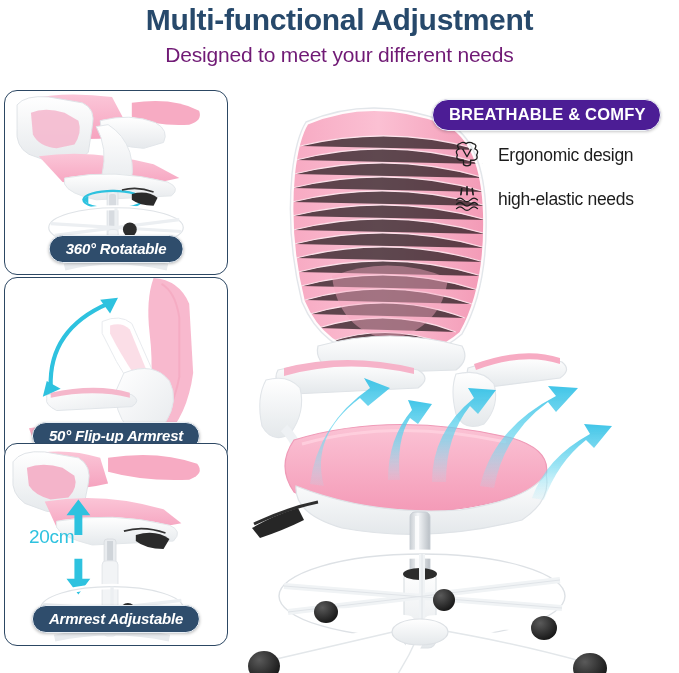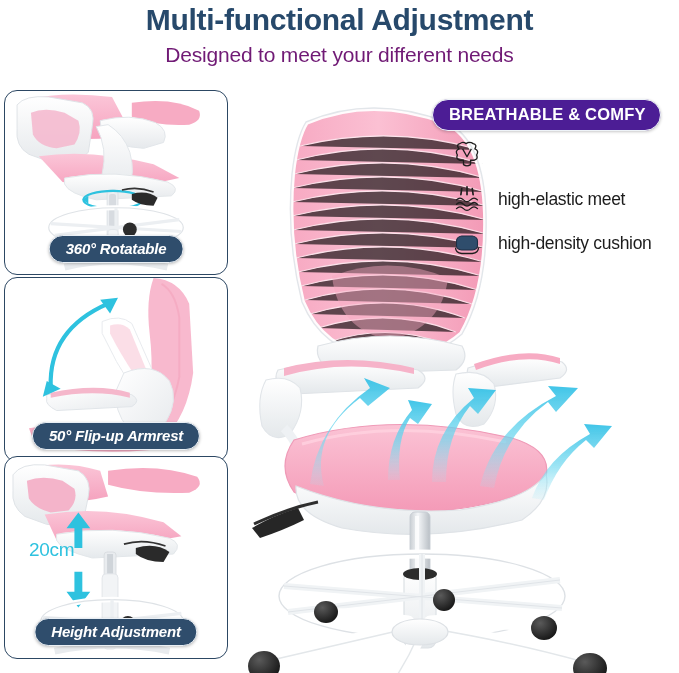--- a/index.html
+++ b/index.html
@@ -30,21 +30,21 @@
   
   .panel {
     position: absolute; left: 4px; width: 224px;
     border: 1.6px solid #2c4763;
     border-radius: 13px;
     background: #ffffff;
     overflow: hidden;
   }
   #panel-1 { top: 90px;  height: 185px; }
   #panel-2 { top: 277px; height: 185px; }
-  #panel-3 { top: 456px; height: 203px; }
+  #panel-3 { top: 443px; height: 203px; }
 
   .panel-art { position: absolute; left: 0; top: 0; width: 100%; height: 100%; }
 
   .badge {
     position: absolute; left: 50%; transform: translateX(-50%);
     background: #2f4d6c;
     border: 1.5px solid #e8eef4;
     border-radius: 15px;
     color: #ffffff;
     font-style: italic;
@@ -233,21 +233,21 @@
       </g>
 
       <ellipse cx="108" cy="166" rx="72" ry="22" fill="none" stroke="#ffffff" stroke-width="5.5"></ellipse>
       <ellipse cx="108" cy="166" rx="72" ry="22" fill="none" stroke="#dee2e6" stroke-width="1.2"></ellipse>
       <path d="M38 162 L178 172 M40 174 L178 158 M108 144 L108 188" stroke="#eceff2" stroke-width="3.4" fill="none"></path>
       <circle cx="124" cy="168" r="7.5" fill="#2c2c2c"></circle>
       <rect x="100" y="168" width="12" height="26" rx="3" fill="#f3f5f7" stroke="#e0e4e8" stroke-width="0.8"></rect>
       <path d="M50 196 Q108 184 166 196" stroke="#e8ebee" stroke-width="7" fill="none"></path>
     </svg>
     <div class="cyan-label" style="left:24px; top:82px;">20cm</div>
-    <div class="badge" id="badge-3">Height Adjustment</div>
+    <div class="badge" id="badge-3">Armrest Adjustable</div>
   </div>
 
   <div id="chair-stage">
     <svg viewBox="0 0 447 585" width="447" height="585">
       <defs>
         <linearGradient id="meshGrad" x1="0" y1="0" x2="1" y2="0">
           <stop offset="0" stop-color="#f7a9c2"></stop>
           <stop offset="0.45" stop-color="#fbc0d3"></stop>
           <stop offset="1" stop-color="#f39ab6"></stop>
         </linearGradient>
@@ -377,45 +377,37 @@
 
   <div class="feature-list">
 
     <div class="feature-row">
       <span class="feature-icon">
         <svg viewBox="0 0 34 32" width="30" height="28">
           <path d="M8 9 Q4 4 9 3 Q12 0 16 3 Q20 0 24 3 Q29 4 26 9 Q31 11 28 16 Q30 21 25 22 L21 22 L21 27 Q17 30 13 27 L13 22 L9 22 Q4 21 6 16 Q3 11 8 9 Z" fill="none" stroke="#1d1d1d" stroke-width="1.5" stroke-linejoin="round"></path>
           <path d="M12 9 L17 18 L22 9" fill="none" stroke="#1d1d1d" stroke-width="1.5" stroke-linejoin="round"></path>
         </svg>
       </span>
+      <span class="feature-text">Ergonomic design</span>
     </div>
 
     <div class="feature-row">
       <span class="feature-icon">
         <svg viewBox="0 0 34 32" width="30" height="28">
           <g stroke="#1d1d1d" stroke-width="1.9" stroke-linecap="round">
             <path d="M11 4 L10 11"></path>
               <path d="M17 2 L17 11"></path>
               <path d="M23 4 L24 11"></path>
           </g>
           <g fill="none" stroke="#1d1d1d" stroke-width="1.5" stroke-linecap="round">
             <path d="M5 17 Q9 13 13 17 Q17 21 21 17 Q25 13 29 17"></path>
             <path d="M5 22 Q9 18 13 22 Q17 26 21 22 Q25 18 29 22"></path>
             <path d="M5 27 Q9 23 13 27 Q17 31 21 27 Q25 23 29 27"></path>
           </g>
         </svg>
       </span>
-      <span class="feature-text">high-elastic meet</span>
+      <span class="feature-text">high-elastic needs</span>
     </div>
 
-    <div class="feature-row">
-      <span class="feature-icon">
-        <svg viewBox="0 0 34 32" width="30" height="28">
-          <path d="M5 14 Q5 9 11 8 L23 8 Q29 9 29 14 L29 19 Q29 23 23 24 L11 24 Q5 23 5 19 Z" fill="#2f4d6c" stroke="#1d2f44" stroke-width="1.2"></path>
-          <path d="M4 22 Q4 27 11 28 L23 28 Q30 27 30 22" fill="none" stroke="#1d1d1d" stroke-width="1.5" stroke-linecap="round"></path>
-        </svg>
-      </span>
-      <span class="feature-text">high-density cushion</span>
-    </div>
 
   </div>
 
 </div>
 
 </body></html>

